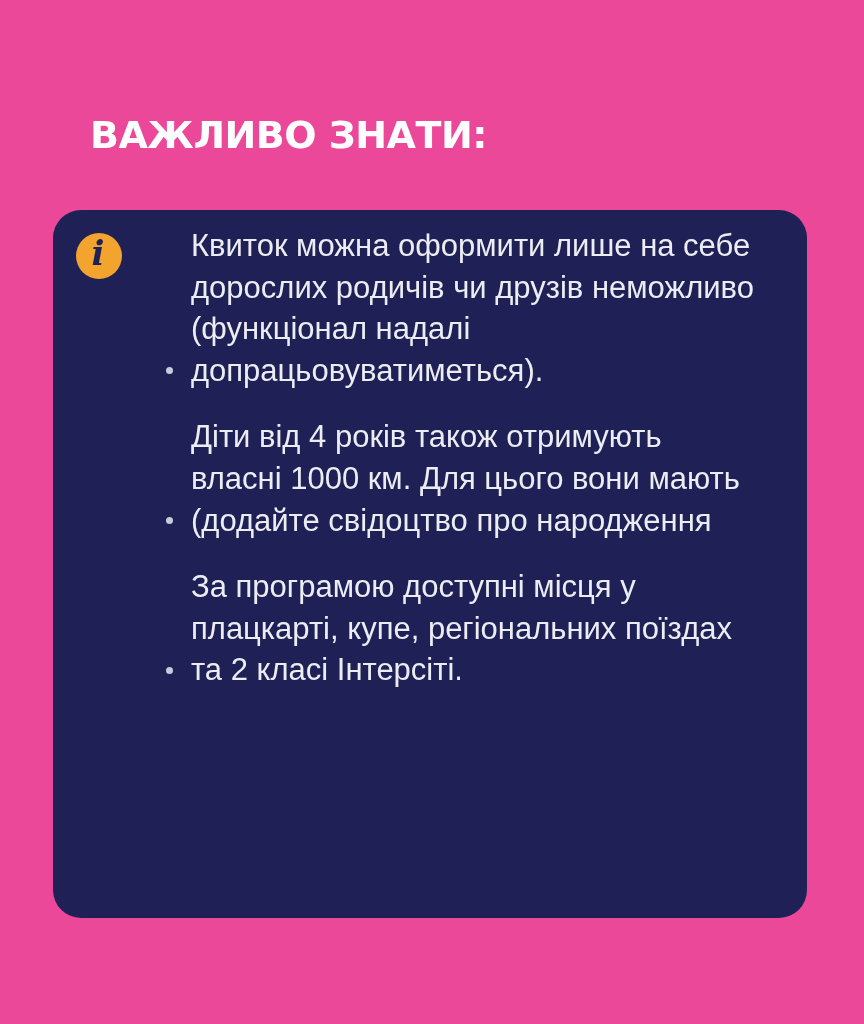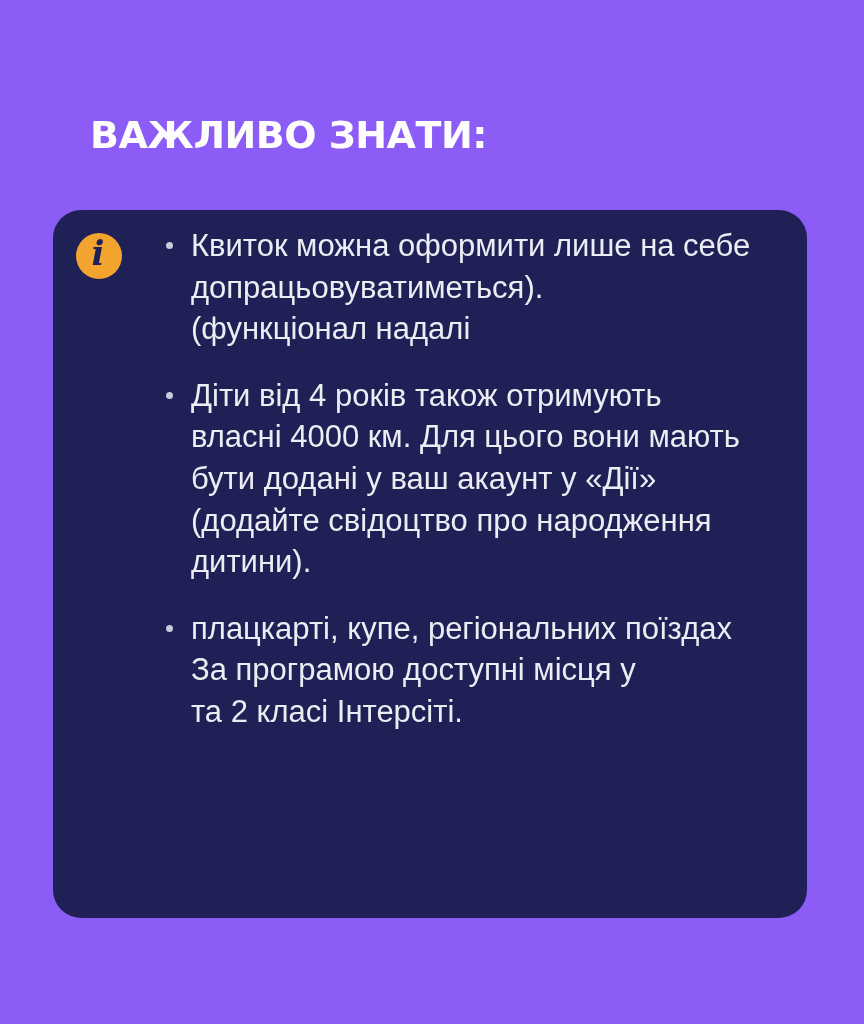--- a/index.html
+++ b/index.html
@@ -1,19 +1,19 @@
 <!DOCTYPE html>
 <html><head>
 <meta charset="utf-8">
 <style>
   html,body{margin:0;padding:0;}
   .page{
     position:relative;
     width:864px;height:1024px;
-    background:#8b5cf6;
+    background:#ec4899;
     overflow:hidden;
     font-family:"Liberation Sans", sans-serif;
   }
   .title{
     position:absolute;
     left:90px;top:112px;
     margin:0;
     font-family:"DejaVu Sans", sans-serif;
     font-weight:bold;
     font-size:38px;
@@ -47,21 +47,21 @@
     color:#1F2156;
     transform:translate(-1px,-3px);
   }
   .bullets{
     position:absolute;
     left:112px;top:15px;
     width:625px;
   }
   .bullet{
     display:flex;
-    align-items:flex-start;
+    align-items:flex-end;
     margin-bottom:25px;
   }
   .bullet:last-child{margin-bottom:0;}
   .marker{
     flex:0 0 26px;
     position:relative;
     height:41px;
   }
   .marker::after{
     content:"";
@@ -93,40 +93,39 @@
     <div class="info-badge">
       <span class="iglyph">i</span>
     </div>
 
     <div class="bullets">
 
       <div class="bullet">
         <span class="marker"></span>
         <div class="lines">
           <span>Квиток можна оформити лише на себе</span>
+          <span>дорослих родичів чи друзів неможливо</span>
+          <span>(функціонал надалі</span>
           <span>допрацьовуватиметься).</span>
-          <span>(функціонал надалі</span>
         </div>
       </div>
 
       <div class="bullet">
         <span class="marker"></span>
         <div class="lines">
           <span>Діти від 4 років також отримують</span>
-          <span>власні 4000 км. Для цього вони мають</span>
-          <span>бути додані у ваш акаунт у «Дії»</span>
+          <span>власні 1000 км. Для цього вони мають</span>
           <span>(додайте свідоцтво про народження</span>
-          <span>дитини).</span>
         </div>
       </div>
 
       <div class="bullet">
         <span class="marker"></span>
         <div class="lines">
+          <span>За програмою доступні місця у</span>
           <span>плацкарті, купе, регіональних поїздах</span>
-          <span>За програмою доступні місця у</span>
           <span>та 2 класі Інтерсіті.</span>
         </div>
       </div>
 
     </div>
   </div>
 </div>
 
 </body></html>

